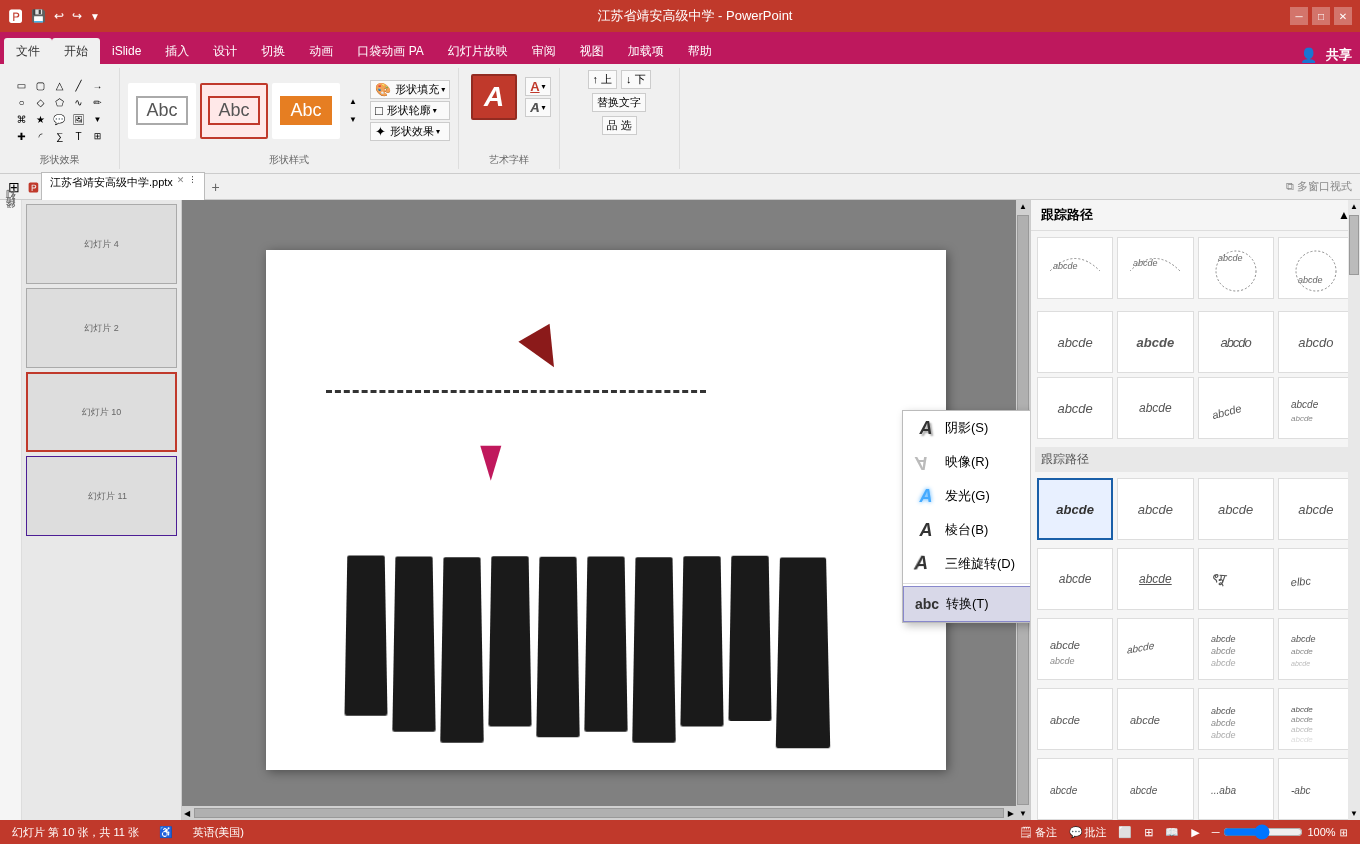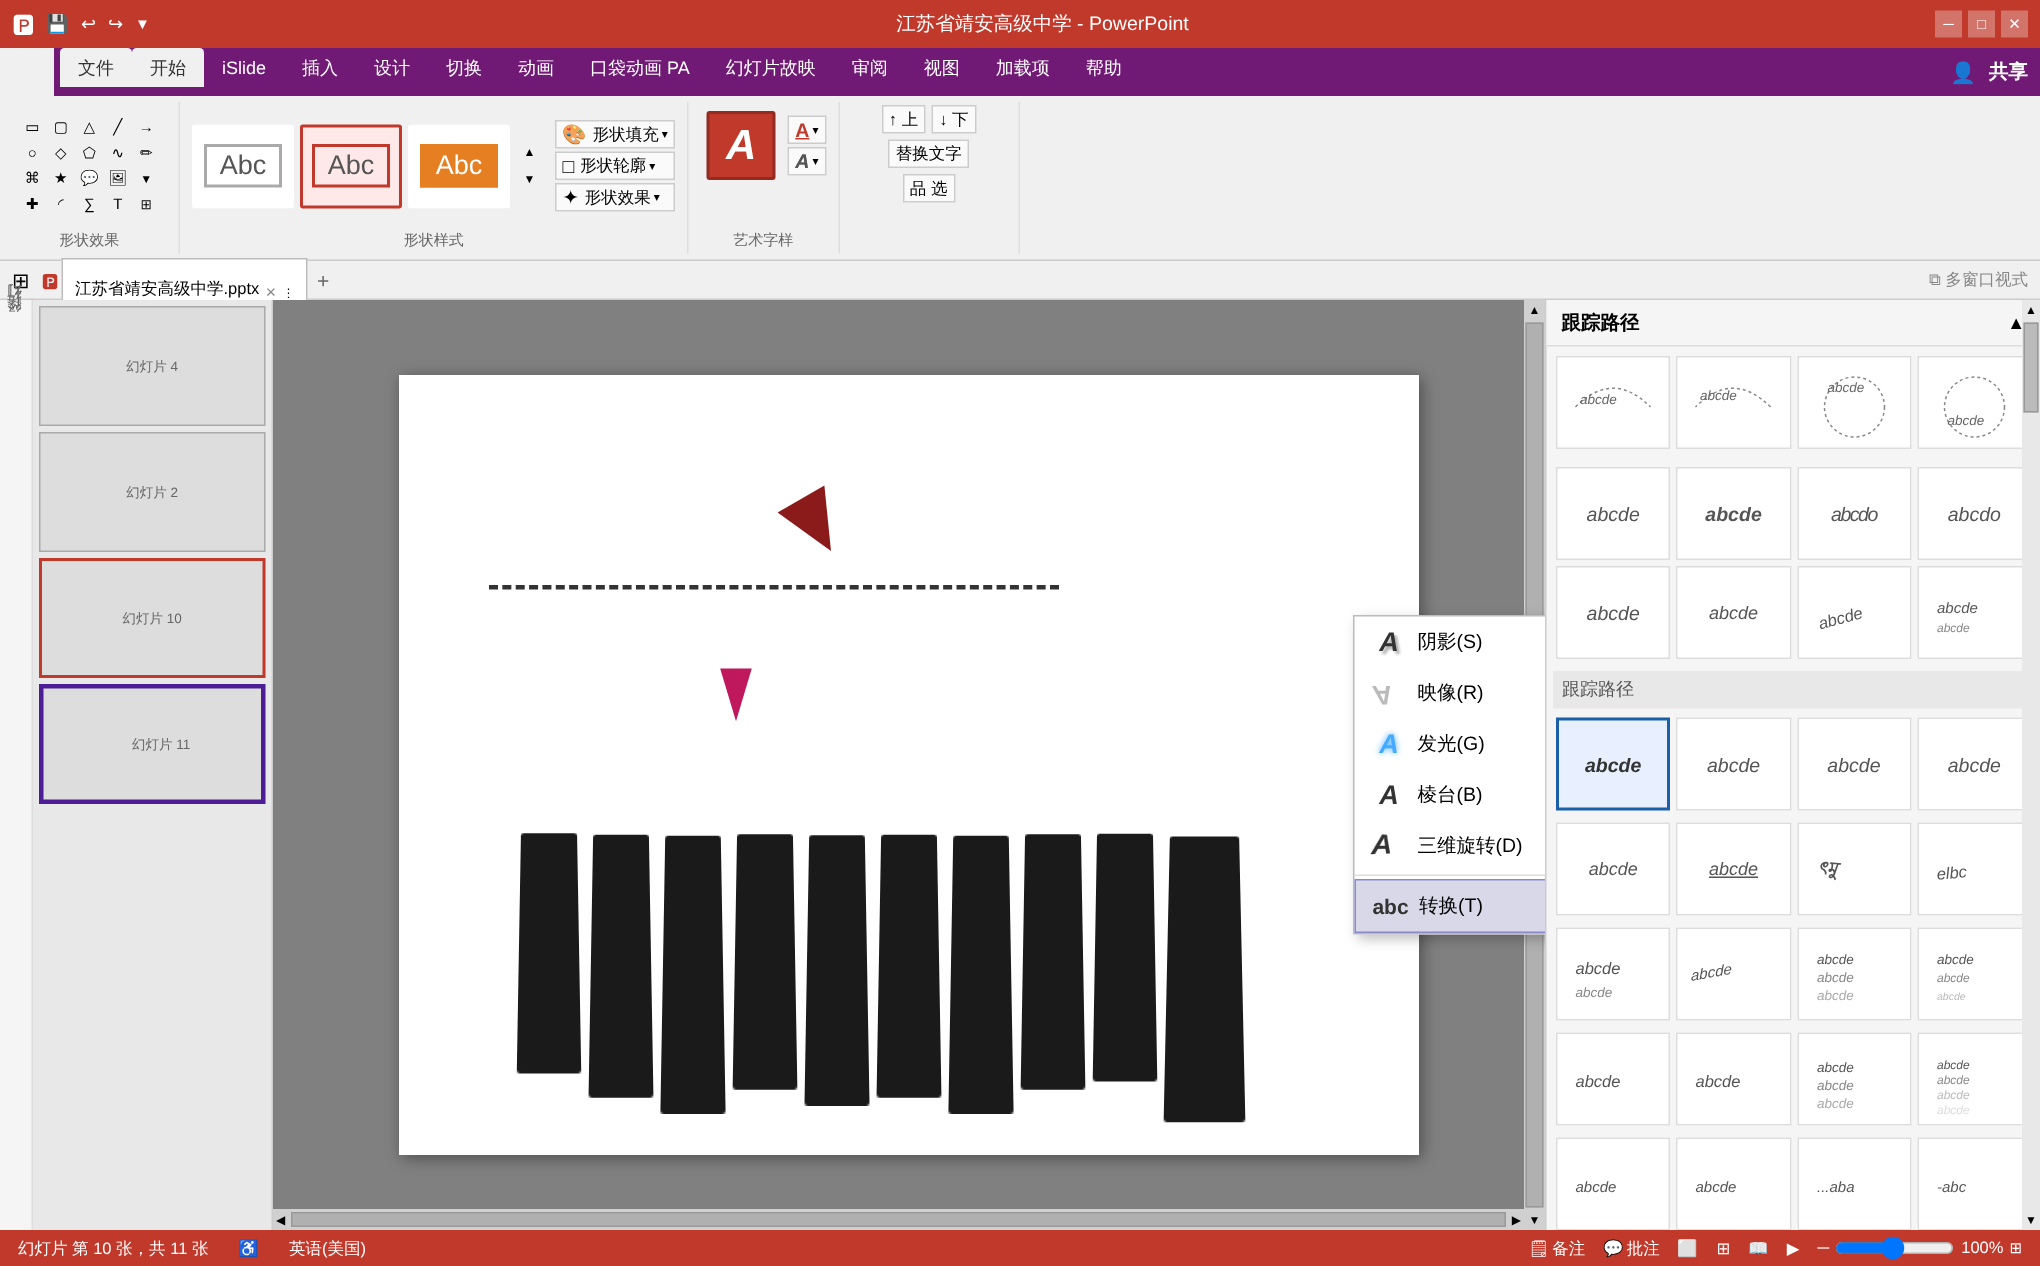--- a/index.html
+++ b/index.html
@@ -15,24 +15,24 @@
       padding: 0 8px;
       color: white;
     }
     #titlebar .title-left { display: flex; align-items: center; gap: 8px; }
     #titlebar .title-controls { display: flex; gap: 4px; }
     #titlebar .title-btn { width: 18px; height: 18px; background: rgba(255,255,255,0.3); display: flex; align-items: center; justify-content: center; font-size: 10px; cursor: pointer; }
 
     
     #ribbon-tabs {
       height: 32px;
-      background: #701a75;
-      display: flex;
+      background: #be185d;
+      display: flex;
+      align-items: flex-end;
       padding-left: 4px;
-      margin-left: 36px;
     }
     .ribbon-tab {
       padding: 4px 12px;
       color: white;
       font-size: 12px;
       cursor: pointer;
       border-radius: 3px 3px 0 0;
       height: 26px;
       display: flex;
       align-items: center;
@@ -378,21 +378,21 @@
       height: 26px;
       background: #f0f0f0;
       border-bottom: 1px solid #ccc;
       display: flex;
       align-items: center;
       padding: 0 8px;
       gap: 4px;
     }
     .tab-item {
       display: flex;
-      align-items: flex-end;
+      align-items: flex-start;
       gap: 4px;
       background: white;
       border: 1px solid #bbb;
       border-bottom: none;
       padding: 2px 8px;
       font-size: 11px;
       cursor: pointer;
       height: 30px;
     }
     .tab-item .tab-close { font-size: 9px; color: #888; cursor: pointer; }
@@ -605,21 +605,21 @@
   <div id="sidebar">
     <span class="sidebar-icon">幻灯</span>
     <span class="sidebar-icon">路径</span>
   </div>
 
   <div id="slide-panel">
 
     <div style="background:#ddd; height:80px; border:1px solid #aaa; display:flex; align-items:center; justify-content:center; font-size:9px; color:#666;">幻灯片 4</div>
     <div style="background:#ddd; height:80px; border:1px solid #aaa; display:flex; align-items:center; justify-content:center; font-size:9px; color:#666;">幻灯片 2</div>
     <div style="background:#ddd; height:80px; border:2px solid #c0392b; display:flex; align-items:center; justify-content:center; font-size:9px; color:#666;">幻灯片 10</div>
-    <div style="background:#ddd; height:80px; border:3px solid #4c1d95; display:flex; align-items:center; justify-content:center; font-size:9px; color:#666;padding-left:12px;">幻灯片 11</div>
+    <div style="background:#ddd; height:80px; border:1px solid #4c1d95; display:flex; align-items:center; justify-content:center; font-size:9px; color:#666;padding-left:12px;">幻灯片 11</div>
   </div>
 
   <div id="canvas-area" style="position:relative; flex:1; background:#808080; overflow:hidden; display:flex; align-items:center; justify-content:center;">
     <div id="slide">
 
 
       <div class="annotation-arrow"></div>
 
       <div class="dashed-line"></div>
 

